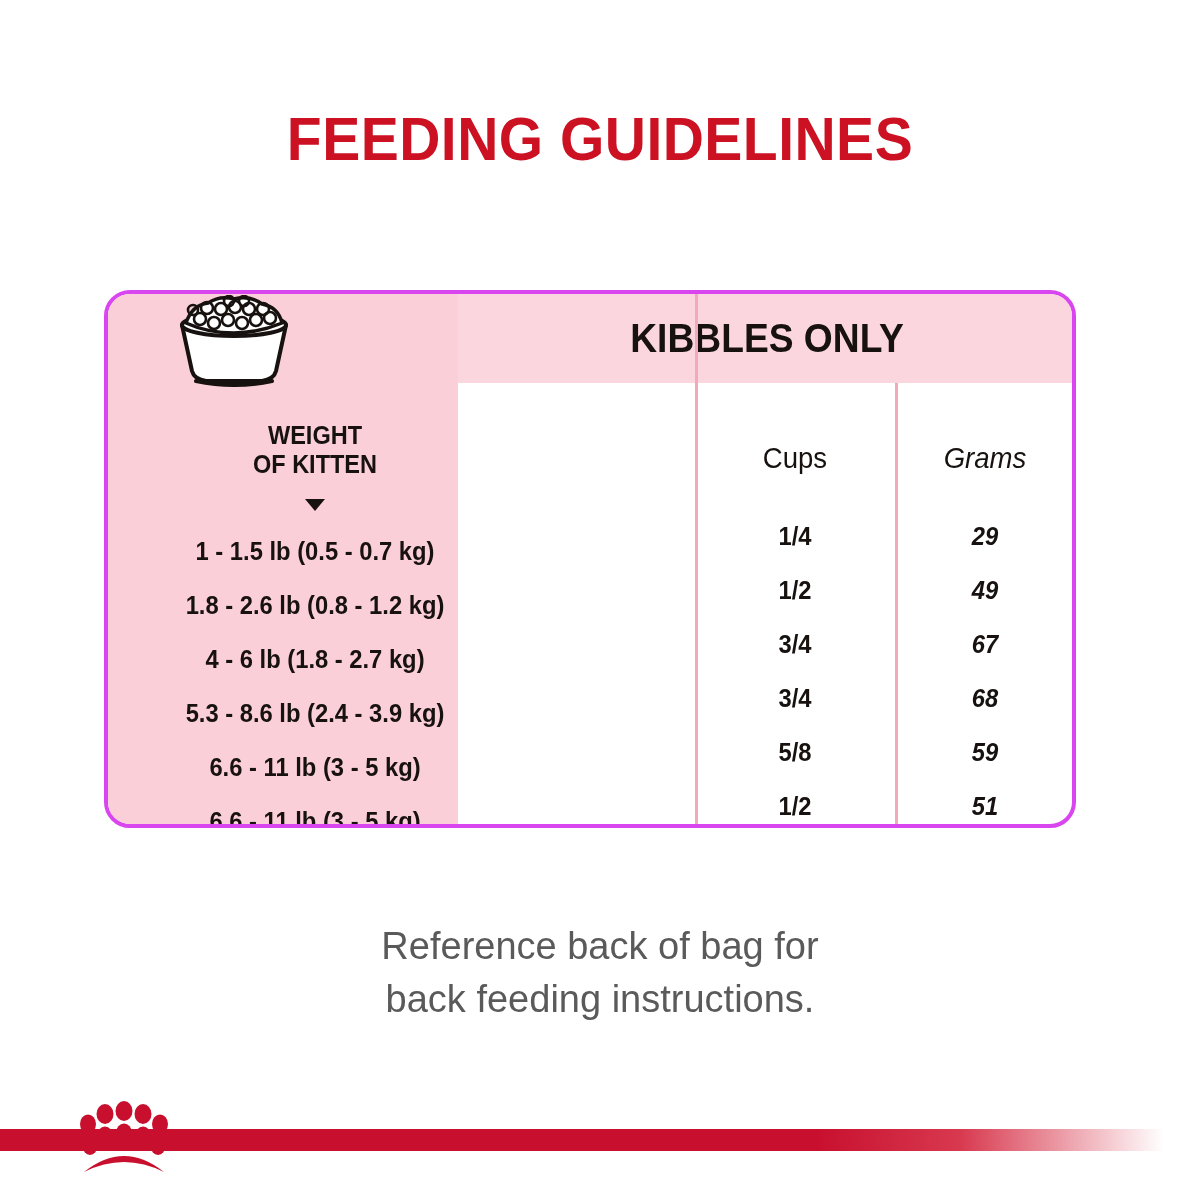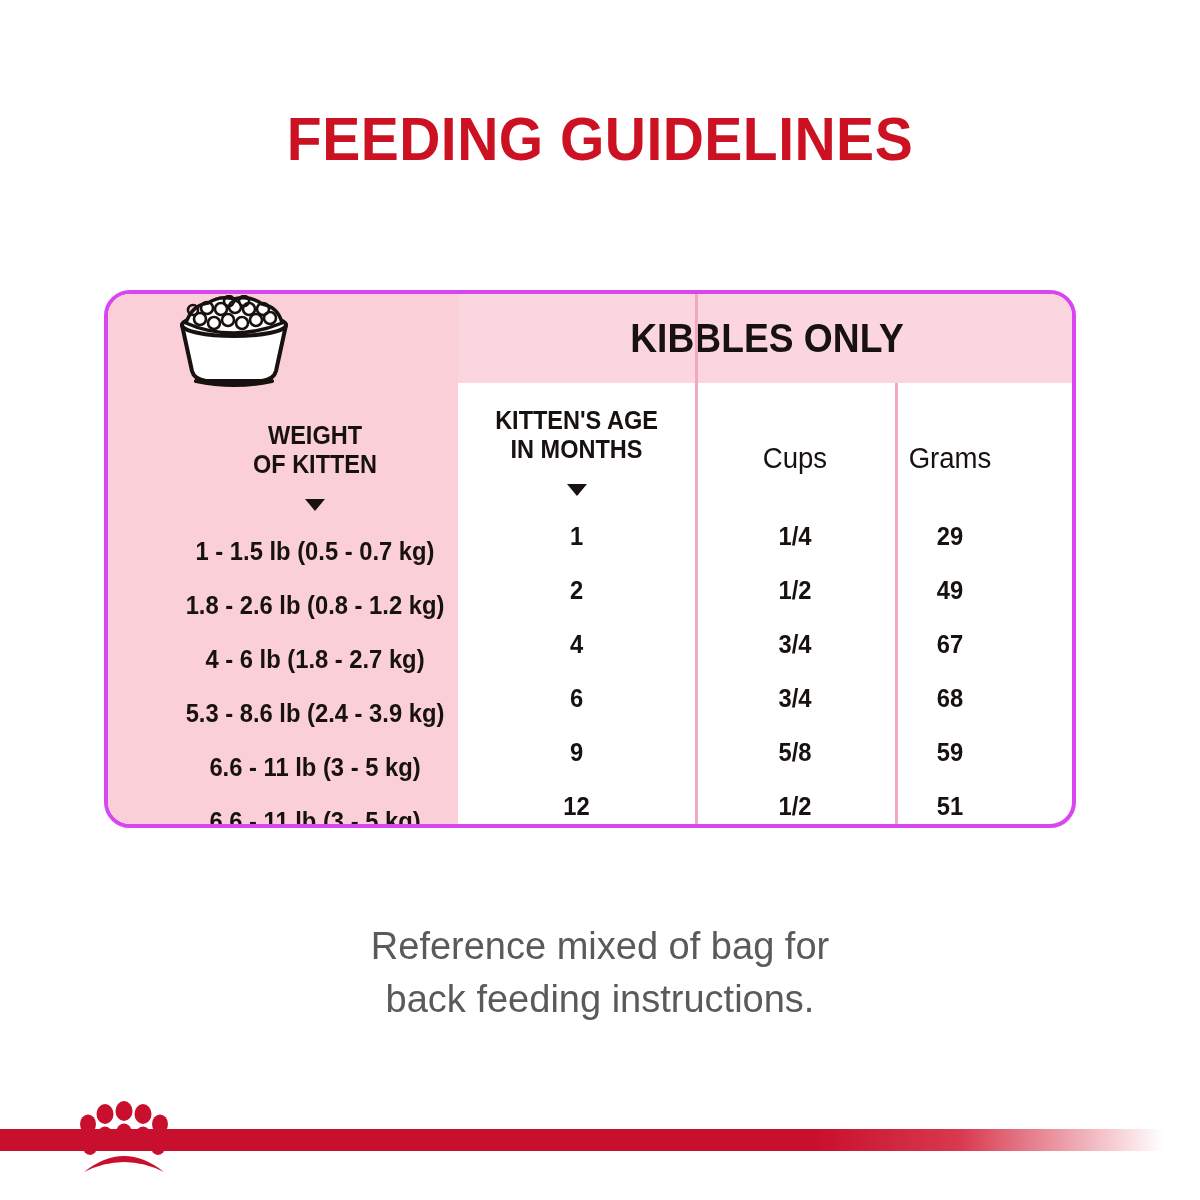--- a/index.html
+++ b/index.html
@@ -94,21 +94,21 @@
     height: 100%;
   }
   .col {
     position: absolute;
     top: 0;
     height: 100%;
   }
   .col-weight { left: 0px;   width: 414px; margin-top: 15px; }
   .col-age    { left: 350px; width: 237px; }
   .col-cups   { left: 587px; width: 200px; }
-  .col-grams  { left: 752px; width: 180px; }
+  .col-grams  { left: 787px; width: 180px; font-style: italic; }
 
   .hdr {
     position: absolute;
     left: 0;
     width: 100%;
     text-align: center;
     color: #17120F;
   }
   .hdr-strong {
     top: 112px;
@@ -268,33 +268,20 @@
       </div>
       <div class="caret"></div>
       <div class="cell r0">1 - 1.5 lb (0.5 - 0.7 kg)</div>
       <div class="cell r1">1.8 - 2.6 lb (0.8 - 1.2 kg)</div>
       <div class="cell r2">4 - 6 lb (1.8 - 2.7 kg)</div>
       <div class="cell r3">5.3 - 8.6 lb (2.4 - 3.9 kg)</div>
       <div class="cell r4">6.6 - 11 lb (3 - 5 kg)</div>
       <div class="cell r5">6.6 - 11 lb (3 - 5 kg)</div>
     </div>
 
-    <div class="col col-age">
-      <div class="hdr hdr-strong">
-        <div>KITTEN'S AGE</div>
-        <div>IN MONTHS</div>
-      </div>
-      <div class="caret"></div>
-      <div class="cell r0">1</div>
-      <div class="cell r1">2</div>
-      <div class="cell r2">4</div>
-      <div class="cell r3">6</div>
-      <div class="cell r4">9</div>
-      <div class="cell r5">12</div>
-    </div>
 
     <div class="col col-cups">
       <div class="hdr hdr-plain">Cups</div>
       <div class="cell r0">1/4</div>
       <div class="cell r1">1/2</div>
       <div class="cell r2">3/4</div>
       <div class="cell r3">3/4</div>
       <div class="cell r4">5/8</div>
       <div class="cell r5">1/2</div>
     </div>
@@ -338,21 +325,21 @@
         <circle cx="19" cy="15" r="5"></circle>
       <circle cx="55" cy="6" r="5"></circle>
         <circle cx="70" cy="6" r="5"></circle>
     </g>
 
     <path d="M22 86 Q60 94 98 86" fill="none" stroke="#17120F" stroke-width="4" stroke-linecap="round"></path>
   </svg>
 </div>
 
 <div class="footnote">
-  <div>Reference mixed of bag for</div>
+  <div>Reference back of bag for</div>
   <div>back feeding instructions.</div>
 </div>
 
 <div class="brandbar"></div>
 
 <svg class="crown" viewBox="0 0 104 78">
   <g fill="#C8102E">
 
     <ellipse cx="33" cy="14" rx="8.5" ry="10"></ellipse>
     <ellipse cx="52" cy="11" rx="8.5" ry="10"></ellipse>

